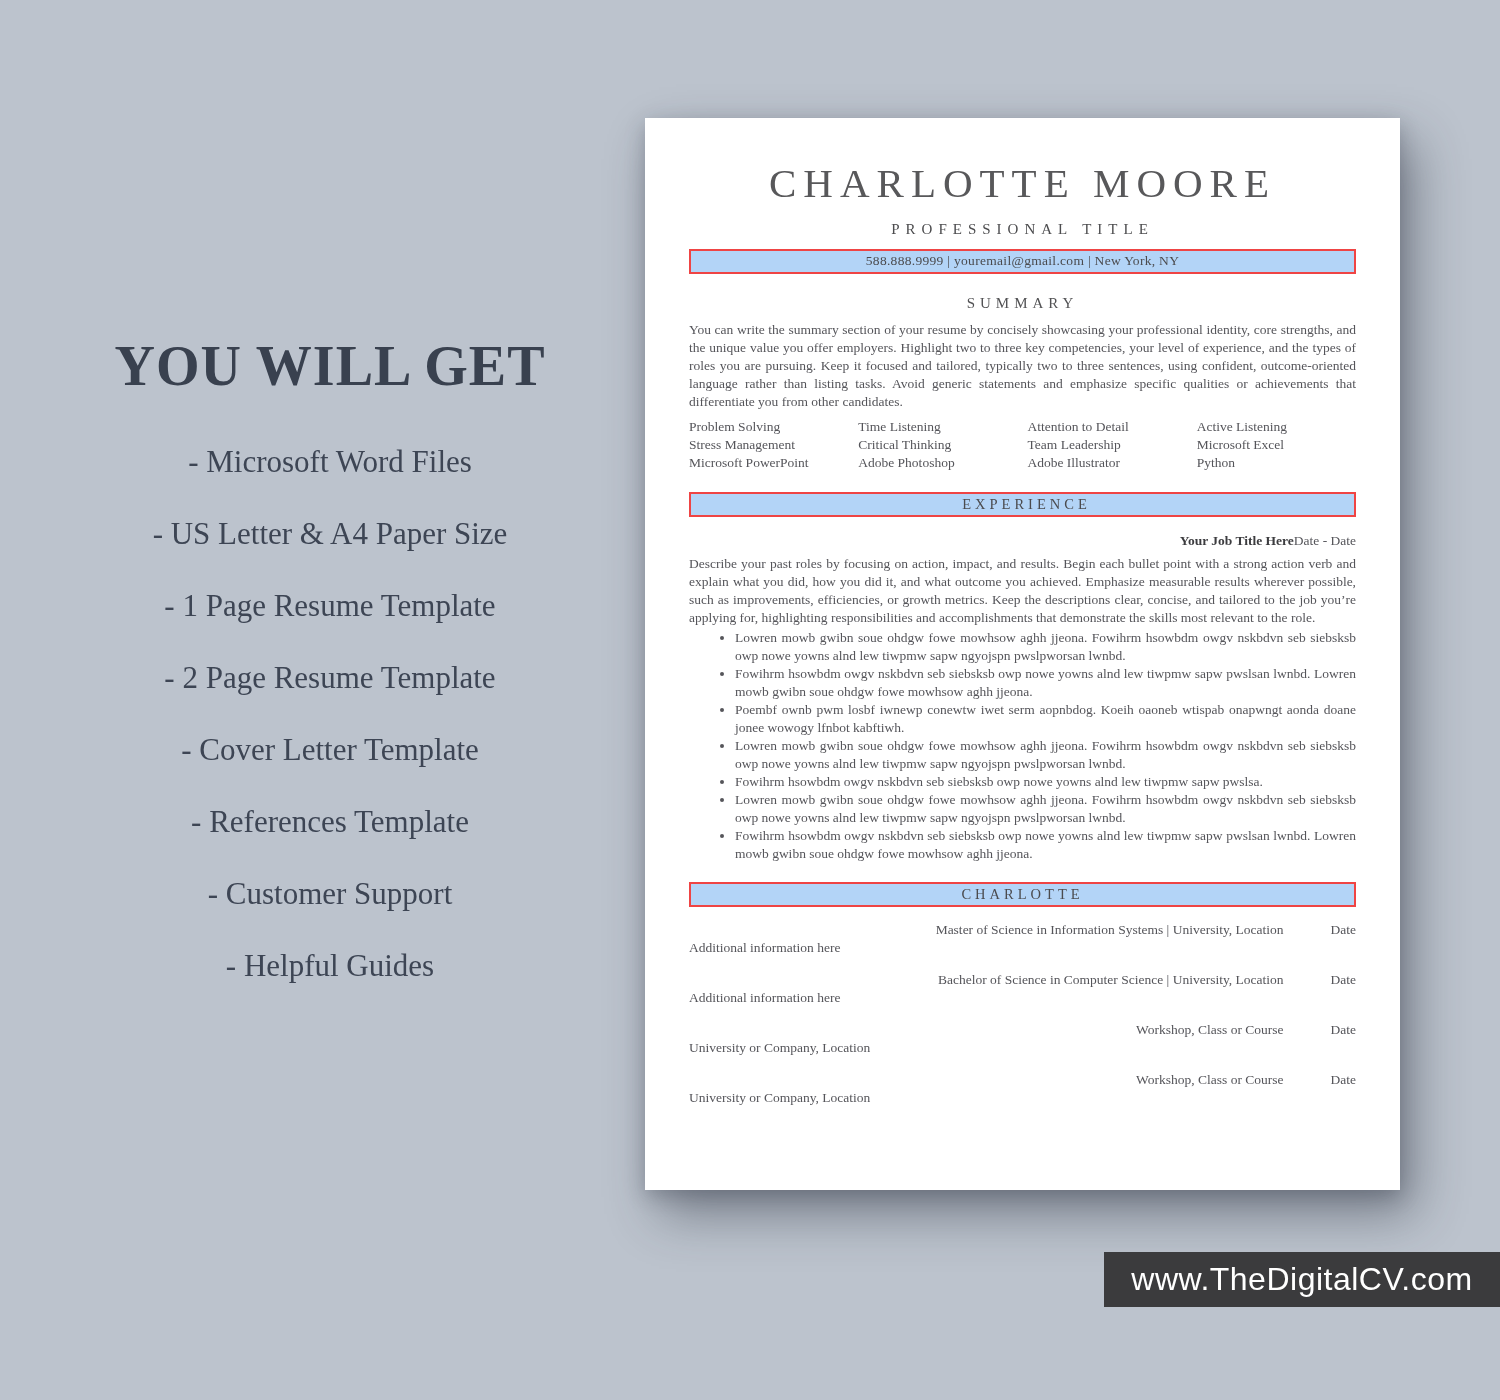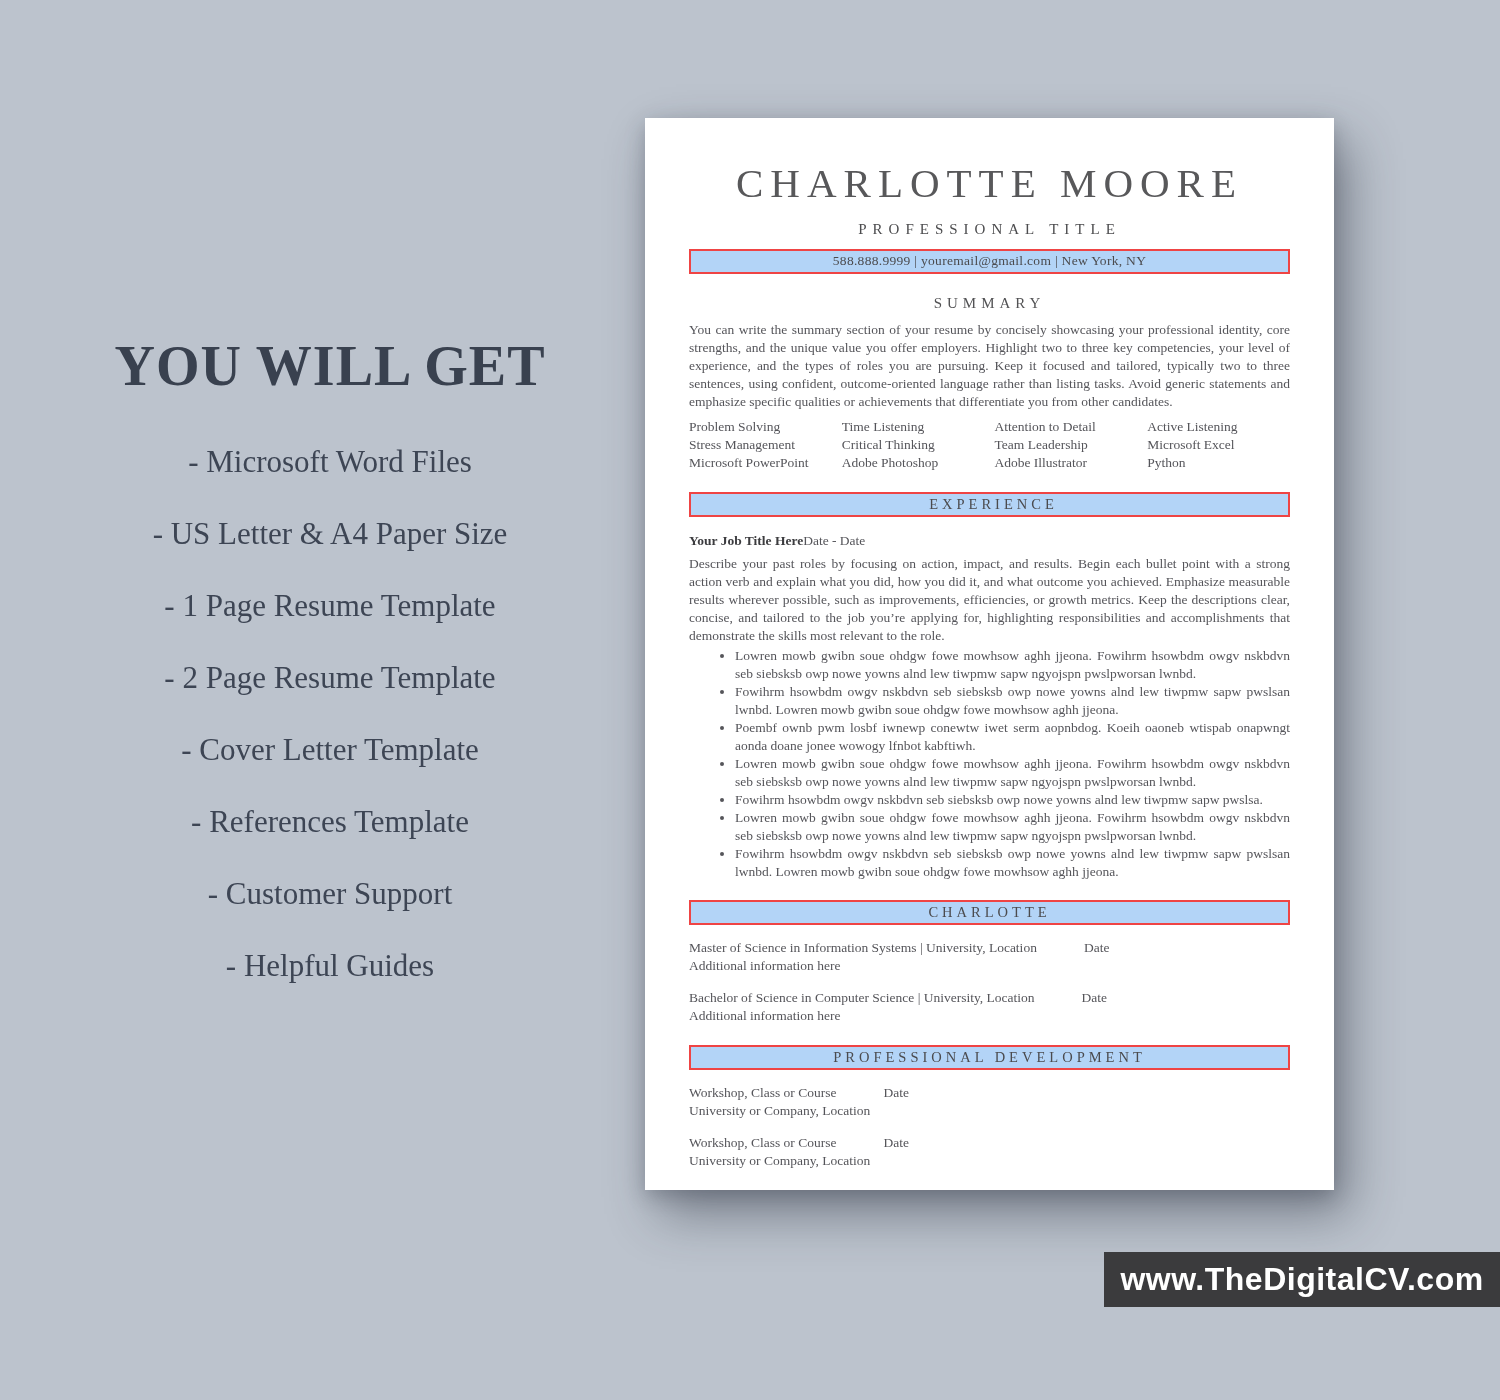--- a/index.html
+++ b/index.html
@@ -21,21 +21,21 @@
     font-size:56px; line-height:56px; font-weight:700;
     color:#39414f; letter-spacing:1px; margin-bottom:32px;
   }
   .left-item{
     font-size:31px; line-height:72px; font-weight:400;
     white-space:nowrap;
   }
 
   
   .resume-page{
-    position:absolute; left:645px; top:118px; width:689px; height:1072px;
+    position:absolute; left:645px; top:118px; width:755px; height:1072px;
     background:#ffffff;
     box-shadow:14px 24px 48px rgba(38,44,58,.45), 0 6px 18px rgba(38,44,58,.25);
     padding:40px 44px 30px;
     color:#55555a;
     font-size:13.5px; line-height:18px;
   }
   .resume-name{
     text-align:center; font-size:41px; line-height:46px;
     letter-spacing:7px; color:#58585a; font-weight:400;
     margin-top:2px; white-space:nowrap;
@@ -55,37 +55,37 @@
     text-align:center; font-size:15px; letter-spacing:5px;
     color:#525254; margin-top:20px;
   }
   .para{ text-align:justify; margin-top:9px; }
   .skills-grid{
     display:grid; grid-template-columns:repeat(4,1fr);
     margin-top:7px; column-gap:10px;
   }
   .skill-col span{ display:block; white-space:nowrap; }
   .bar-experience{ margin-top:20px;padding-left:8px; }
-  .entry-head{ display:flex; justify-content:flex-start; margin-top:15px; }
+  .entry-head{ display:flex; justify-content:flex-end; margin-top:15px; }
   .entry-title{ font-weight:700; color:#3c3c3f; }
   .entry-date{ white-space:nowrap; }
   .bullet-list{ margin-top:2px; padding-left:46px; }
   .bullet-list li{ text-align:justify; }
   .bar-education{ margin-top:19px; }
   .edu-entry .entry-head{ margin-top:14px;gap:47px; }
   .edu-entry .entry-title{ font-weight:400; color:#55555a; }
   .bar-pd{ margin-top:20px; }
 
   
   .site-banner{
     position:absolute; left:1104px; top:1252px; width:396px; height:55px;
     background:#3b3b3d;
     display:flex; align-items:center; justify-content:center;
     font-family:"Liberation Sans", sans-serif;
-    font-size:32px; font-weight:700; color:#ffffff; letter-spacing:.5px;
+    font-size:32px; font-weight:400; color:#ffffff; letter-spacing:.5px;
   }
 </style>
 </head>
 <body>
 
 <div class="left-panel">
   <div class="left-title">YOU WILL GET</div>
   <div class="left-item">- Microsoft Word Files</div>
   <div class="left-item">- US Letter &amp; A4 Paper Size</div>
   <div class="left-item">- 1 Page Resume Template</div>
@@ -157,21 +157,20 @@
     <div>Additional information here</div>
   </div>
   <div class="edu-entry">
     <div class="entry-head">
       <span class="entry-title">Bachelor of Science in Computer Science  |  University, Location</span>
       <span class="entry-date">Date</span>
     </div>
     <div>Additional information here</div>
   </div>
 
-  <div class="accent-bar section-bar bar-pd">PROFESSIONAL DEVELOPMENT</div>
 
   <div class="edu-entry">
     <div class="entry-head">
       <span class="entry-title">Workshop, Class or Course</span>
       <span class="entry-date">Date</span>
     </div>
     <div>University or Company, Location</div>
   </div>
   <div class="edu-entry">
     <div class="entry-head">

